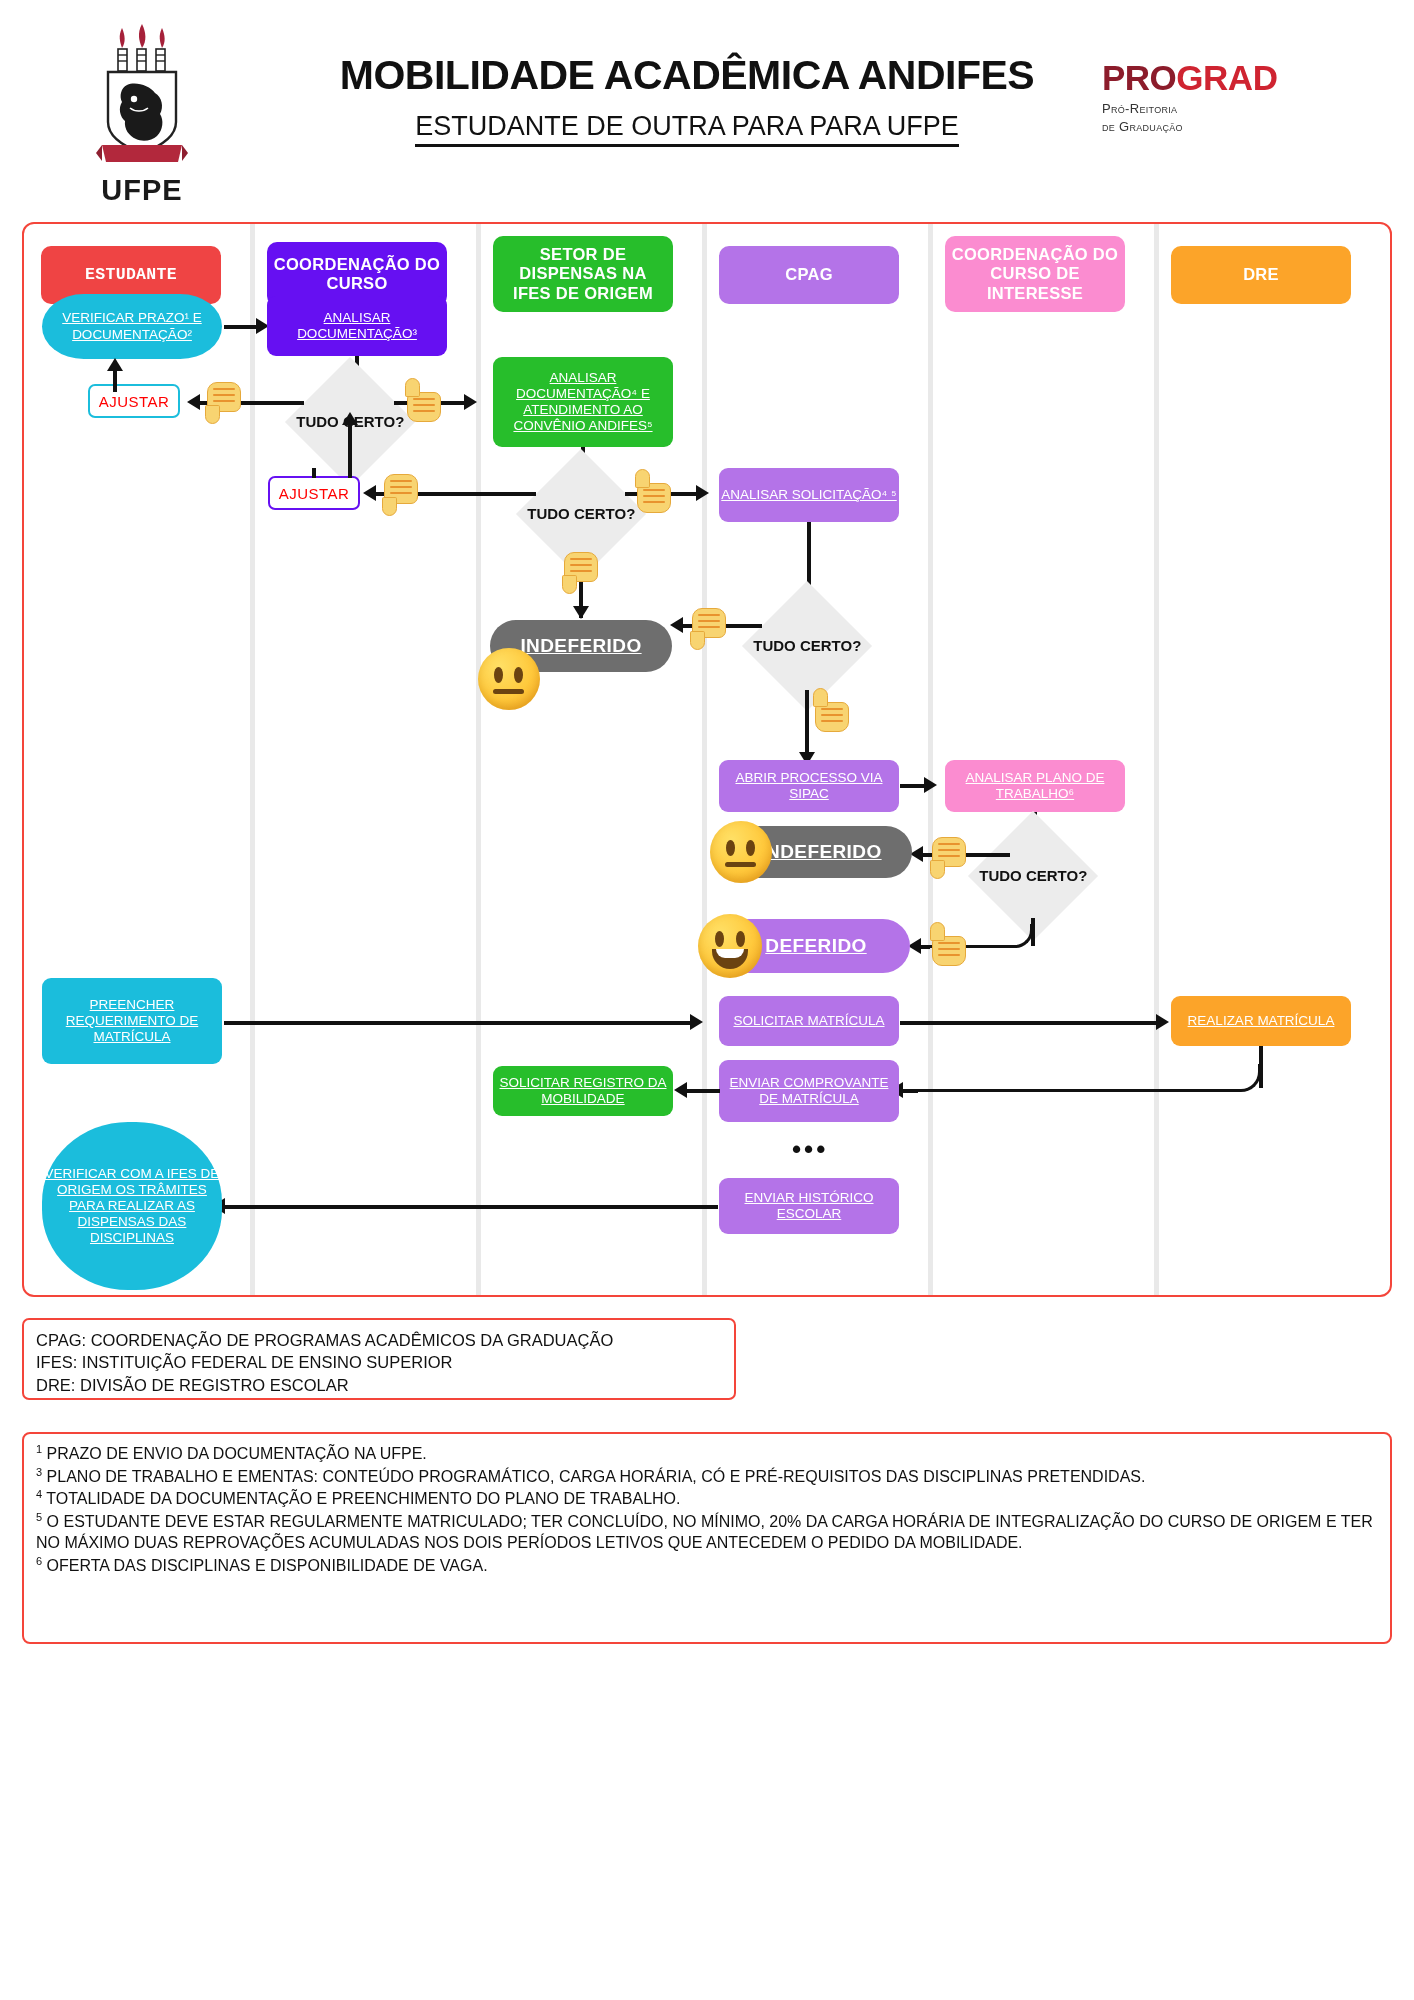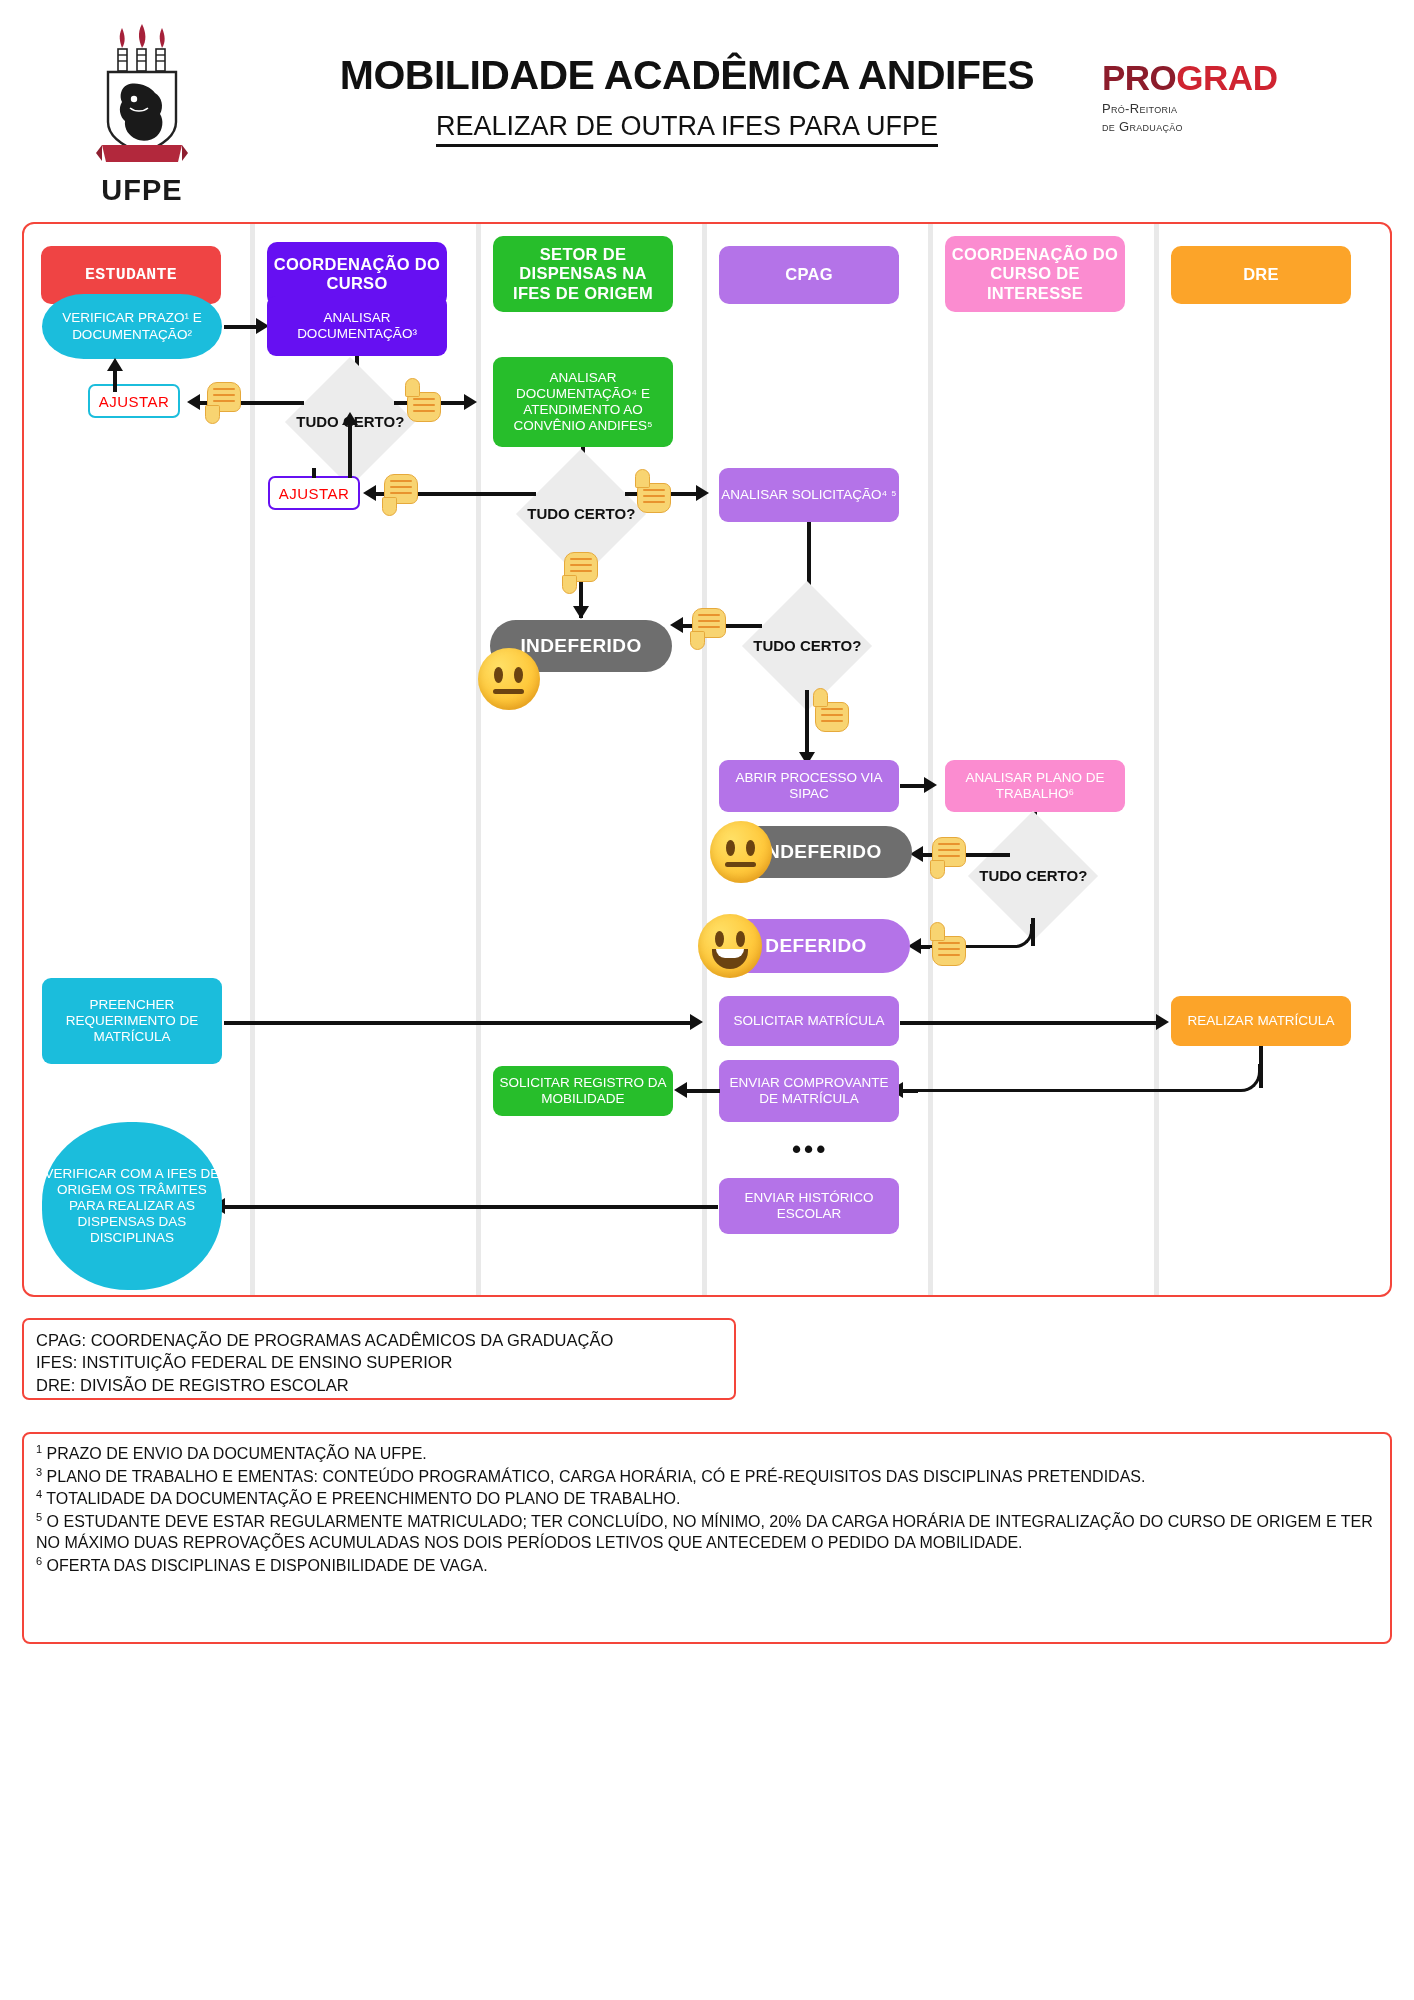--- a/index.html
+++ b/index.html
@@ -119,20 +119,21 @@
 
   
   .node {
     position: absolute;
     display: flex;
     align-items: center;
     justify-content: center;
     text-align: center;
     color: #fff;
     line-height: 1.2;
+    text-decoration: underline;
   }
   .rect   { border-radius: 9px; }
   .pill   { border-radius: 999px; }
   .blob   { border-radius: 90px/70px; }
   .n-sm   { font-size: 13.5px; }
   .n-lg   { font-size: 19px; font-weight: bold; letter-spacing: 0.4px; }
 
   .diamond {
     position: absolute;
     background: #ececec;
@@ -332,21 +333,21 @@
           <path d="M8 123 L88 123 L84 140 L12 140 Z" fill="#B2283C"></path>
           <path d="M8 123 L2 131 L8 139 Z" fill="#8E1F30"></path>
           <path d="M88 123 L94 131 L88 139 Z" fill="#8E1F30"></path>
         </svg>
       </div>
       <div class="ufpe-word">UFPE</div>
     </div>
 
     <div class="title-block">
       <div class="main-title">MOBILIDADE ACADÊMICA ANDIFES</div>
-      <div class="sub-title">REALIZAR DE OUTRA IFES PARA UFPE</div>
+      <div class="sub-title">ESTUDANTE DE OUTRA PARA PARA UFPE</div>
     </div>
 
     <div class="prograd">
       <div class="prograd-word"><span class="pro">PRO</span><span class="grad">GRAD</span></div>
       <div class="prograd-sub">
         <div>Pró-Reitoria</div>
         <div>de Graduação</div>
       </div>
     </div>
   </div>

